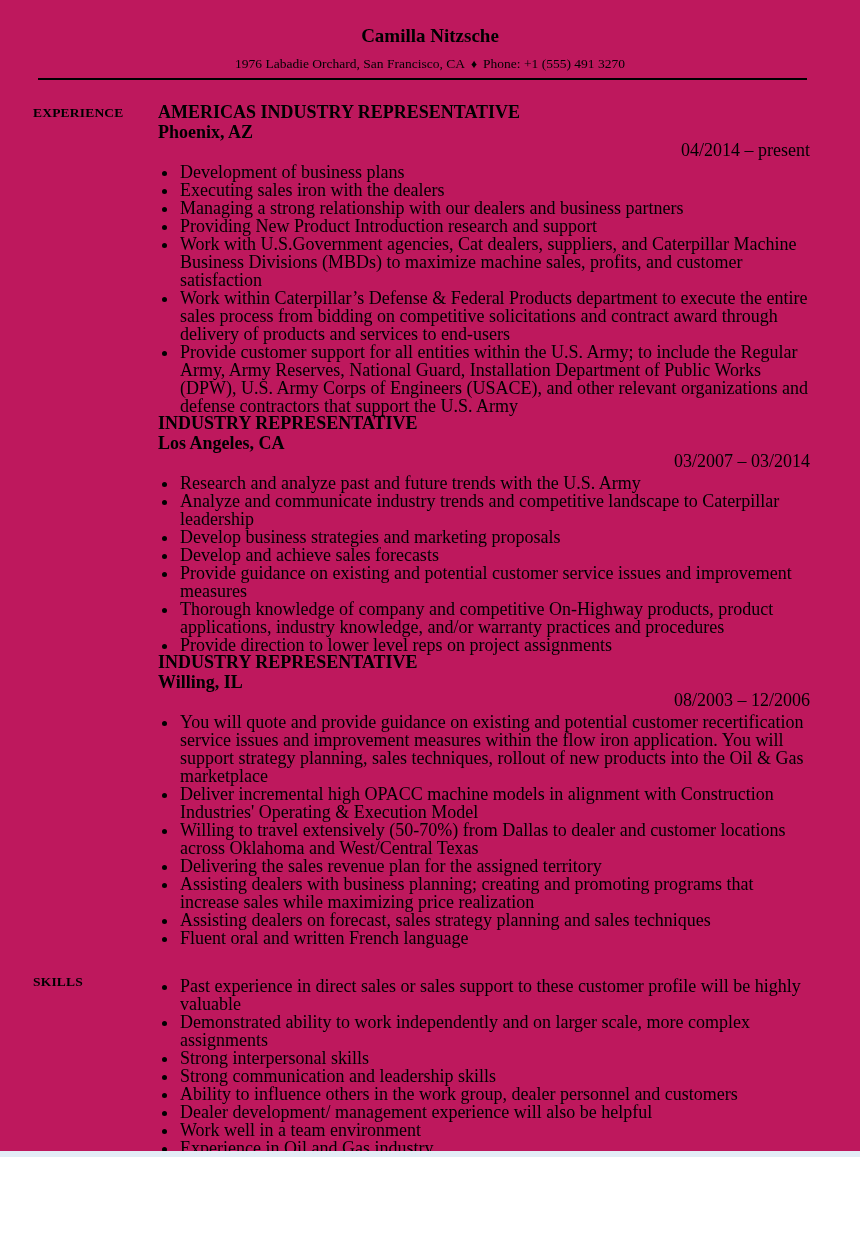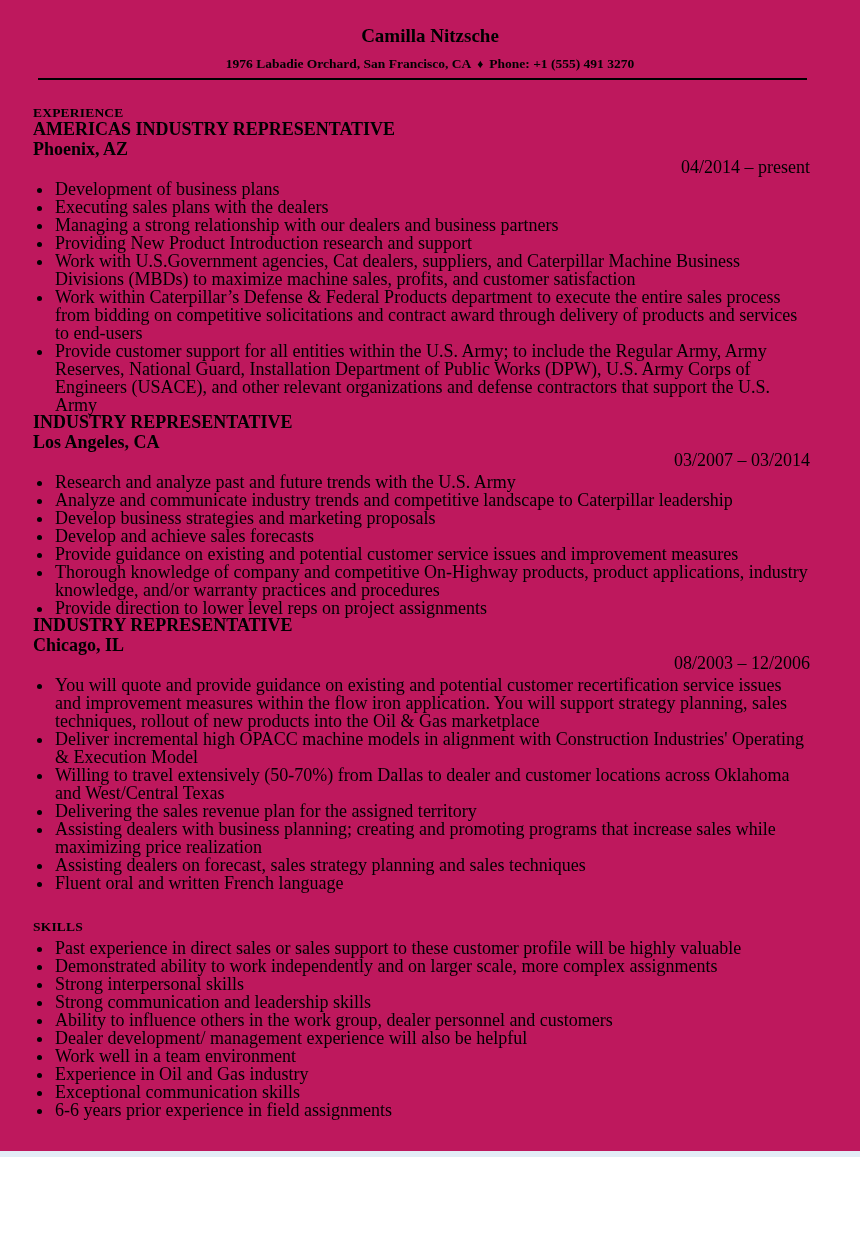--- a/index.html
+++ b/index.html
@@ -1,24 +1,24 @@
 <!DOCTYPE html>
 <html><head>
 <meta charset="utf-8">
 <style>
   html,body{margin:0;padding:0;background:#ffffff;}
   .page{
     width:860px;height:1157px;position:relative;background:#be185d;color:#000;
     font-family:"Liberation Serif","DejaVu Serif",serif;overflow:hidden;
   }
   .name{margin:0;padding-top:25px;text-align:center;font-size:19px;font-weight:bold;line-height:22px;}
-  .contact{margin-top:9px;text-align:center;font-weight:bold;font-size:13.5px;line-height:15px;}
+  .contact{margin-top:9px;text-align:center;font-weight:normal;font-size:13.5px;line-height:15px;}
   .contact .diamond{padding:0 6px;font-size:12px;}
   .rule{border:none;border-top:2px solid #000;margin:6px 53px 0 38px;}
-  .row{display:flex;align-items:flex-start;padding:0 50px 0 33px;flex-direction:column;}
+  .row{display:flex;align-items:flex-start;padding:0 50px 0 33px;}
   .row-experience{margin-top:24px;}
   .row-education{margin-top:36px;}
   .row-skills{margin-top:26px;justify-content:center;}
   .side-label{width:125px;flex-shrink:0;font-weight:bold;font-size:13.5px;line-height:17px;letter-spacing:0.2px;}
   .content{flex:1;font-size:18px;line-height:18px;}
   .job + .job{}
   .job-title{font-weight:bold;line-height:17px;}
   .job-location{font-weight:bold;line-height:17px;margin-top:3px;}
   .job-dates{line-height:17px;margin-top:1px;text-align:right;}
   ul.bullets{margin:4px 0 0;padding-left:21px;list-style:disc;}
@@ -42,21 +42,21 @@
 
   <section class="row row-experience">
     <div class="side-label">EXPERIENCE</div>
     <div class="content">
         <div class="job">
           <div class="job-title">AMERICAS INDUSTRY REPRESENTATIVE</div>
           <div class="job-location">Phoenix, AZ</div>
           <div class="job-dates">04/2014 – present</div>
           <ul class="bullets">
             <li>Development of business plans</li>
-            <li>Executing sales plans with the dealers</li>
+            <li>Executing sales iron with the dealers</li>
             <li>Managing a strong relationship with our dealers and business partners</li>
             <li>Providing New Product Introduction research and support</li>
             <li>Work with U.S.Government agencies, Cat dealers, suppliers, and Caterpillar Machine Business Divisions (MBDs) to maximize machine sales, profits, and customer satisfaction</li>
             <li>Work within Caterpillar’s Defense &amp; Federal Products department to execute the entire sales process from bidding on competitive solicitations and contract award through delivery of products and services to end-users</li>
             <li>Provide customer support for all entities within the U.S. Army; to include the Regular Army, Army Reserves, National Guard, Installation Department of Public Works (DPW), U.S. Army Corps of Engineers (USACE), and other relevant organizations and defense contractors that support the U.S. Army</li>
           </ul>
         </div>
         <div class="job">
           <div class="job-title">INDUSTRY REPRESENTATIVE</div>
           <div class="job-location">Los Angeles, CA</div>
@@ -66,21 +66,21 @@
             <li>Analyze and communicate industry trends and competitive landscape to Caterpillar leadership</li>
             <li>Develop business strategies and marketing proposals</li>
             <li>Develop and achieve sales forecasts</li>
             <li>Provide guidance on existing and potential customer service issues and improvement measures</li>
             <li>Thorough knowledge of company and competitive On-Highway products, product applications, industry knowledge, and/or warranty practices and procedures</li>
             <li>Provide direction to lower level reps on project assignments</li>
           </ul>
         </div>
         <div class="job">
           <div class="job-title">INDUSTRY REPRESENTATIVE</div>
-          <div class="job-location">Chicago, IL</div>
+          <div class="job-location">Willing, IL</div>
           <div class="job-dates">08/2003 – 12/2006</div>
           <ul class="bullets">
             <li>You will quote and provide guidance on existing and potential customer recertification service issues and improvement measures within the flow iron application. You will support strategy planning, sales techniques, rollout of new products into the Oil &amp; Gas marketplace</li>
             <li>Deliver incremental high OPACC machine models in alignment with Construction Industries' Operating &amp; Execution Model</li>
             <li>Willing to travel extensively (50-70%) from Dallas to dealer and customer locations across Oklahoma and West/Central Texas</li>
             <li>Delivering the sales revenue plan for the assigned territory</li>
             <li>Assisting dealers with business planning; creating and promoting programs that increase sales while maximizing price realization</li>
             <li>Assisting dealers on forecast, sales strategy planning and sales techniques</li>
             <li>Fluent oral and written French language</li>
           </ul>

